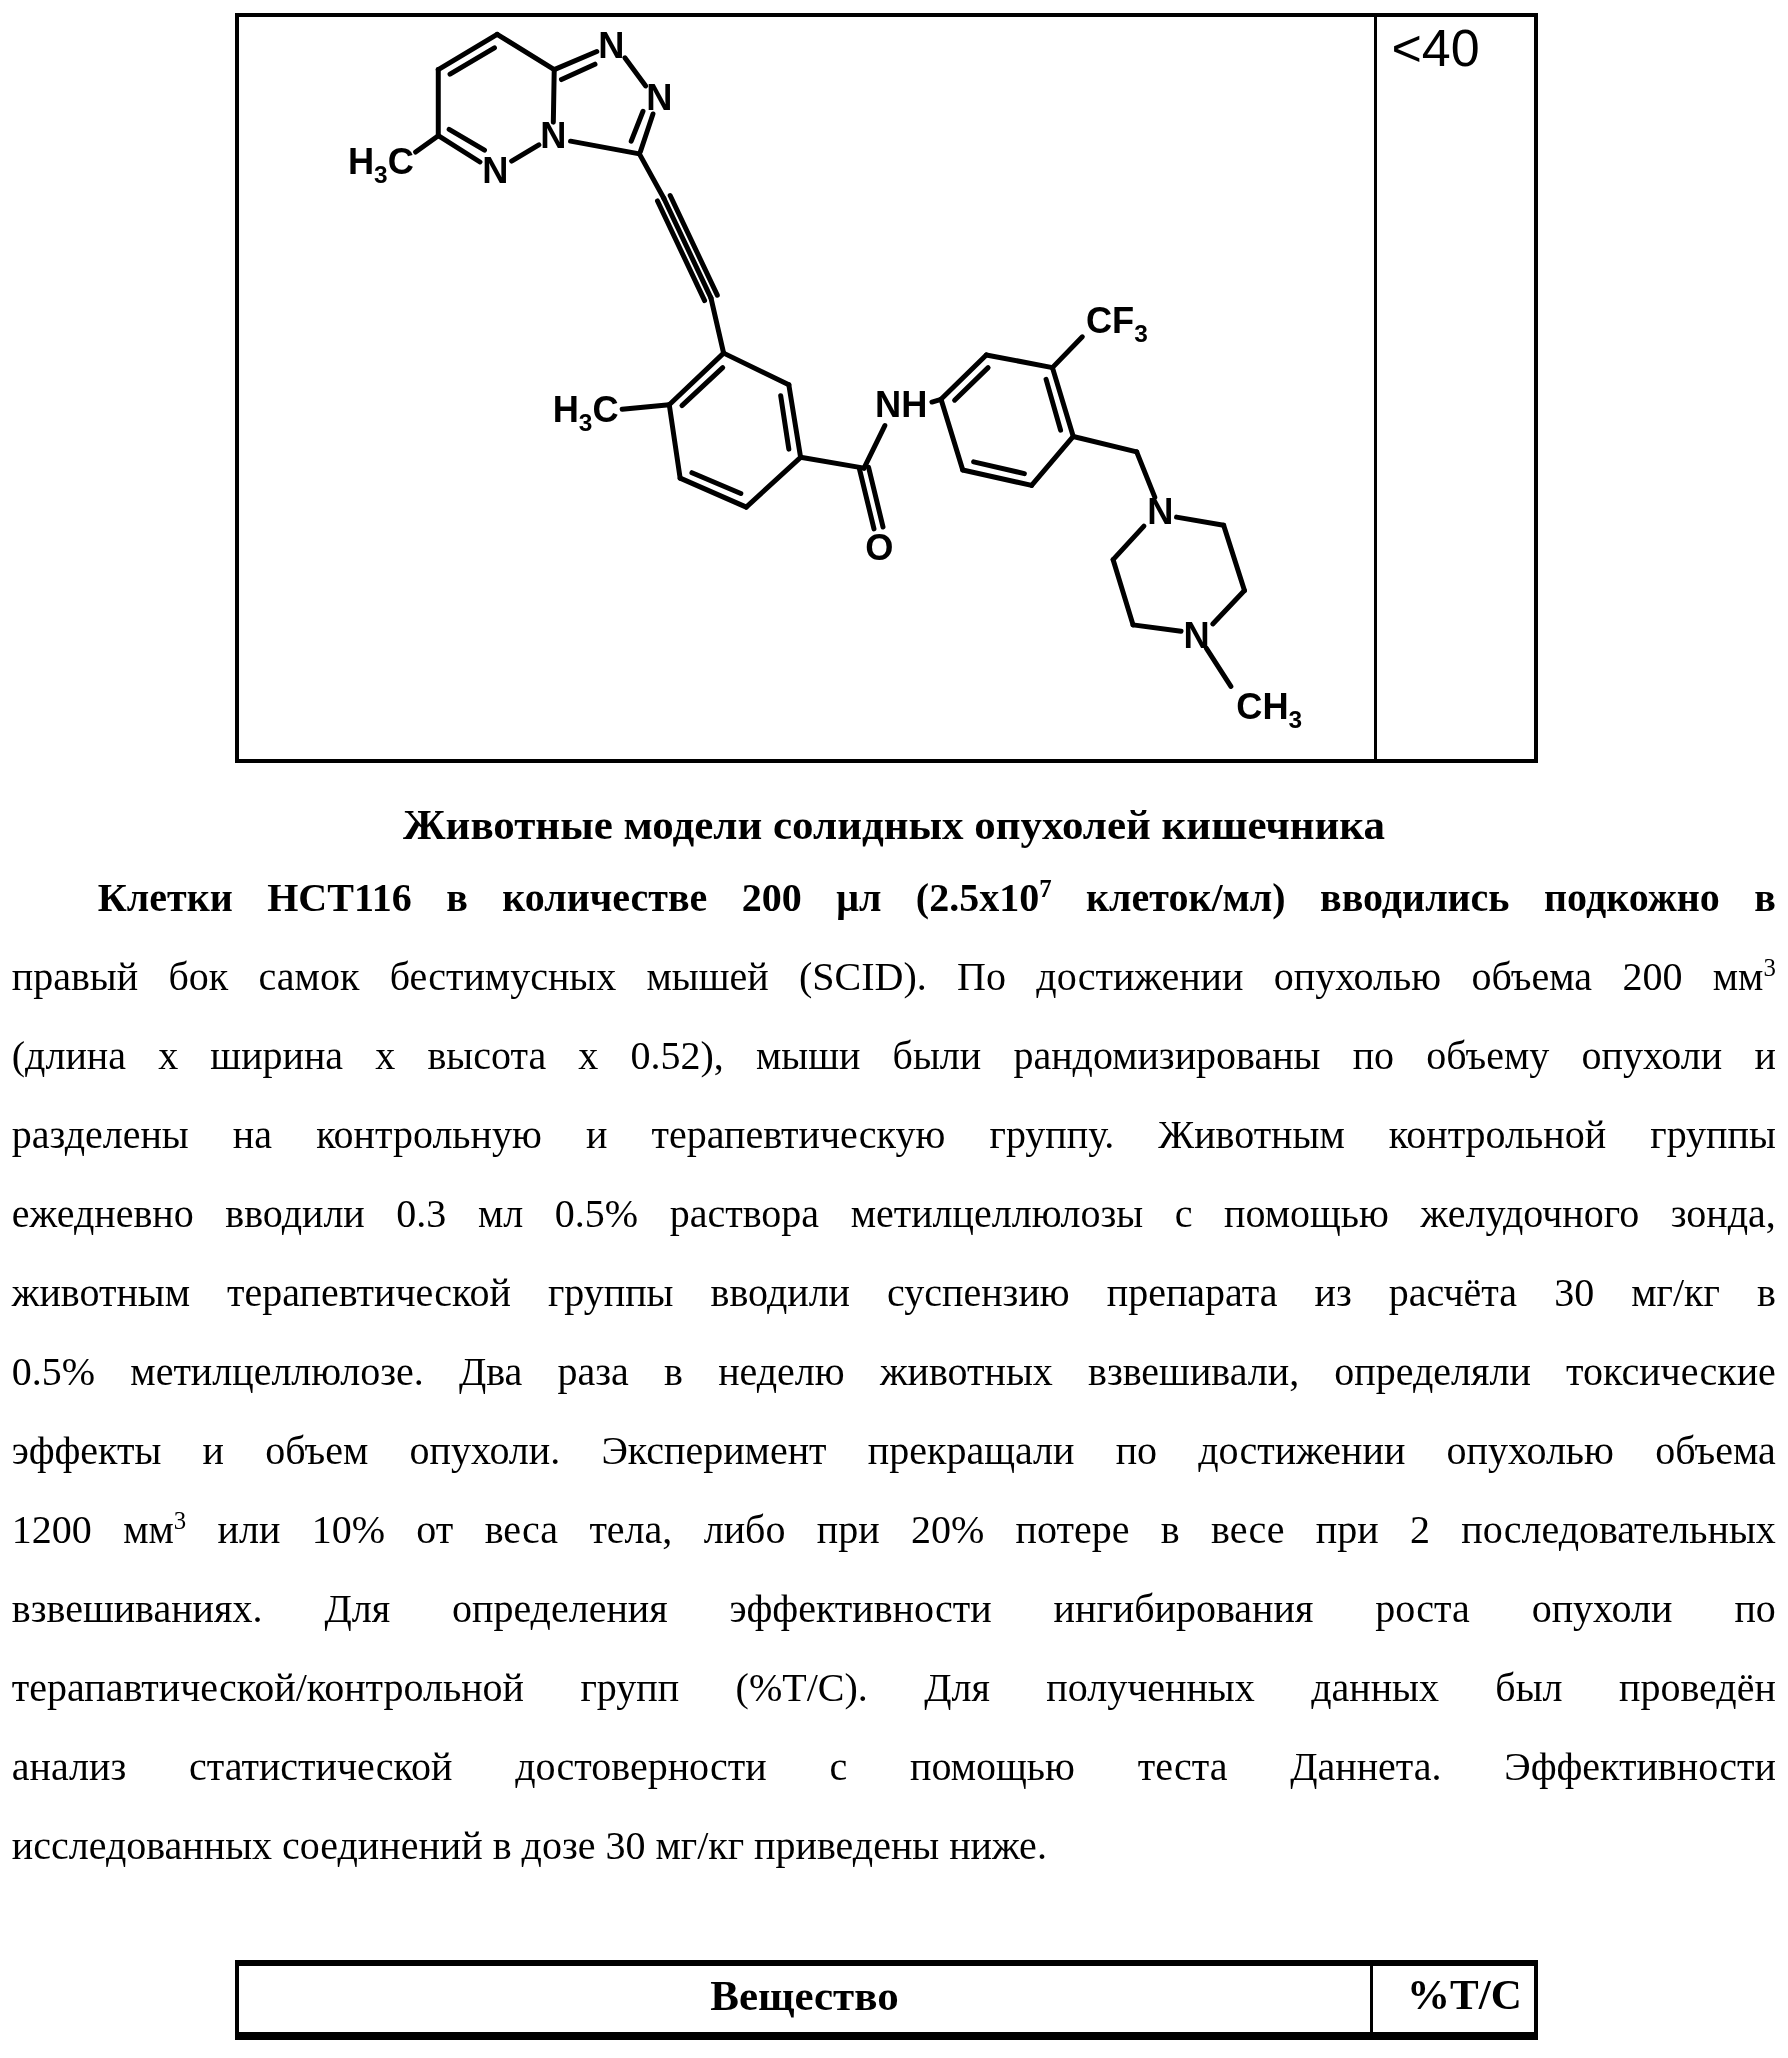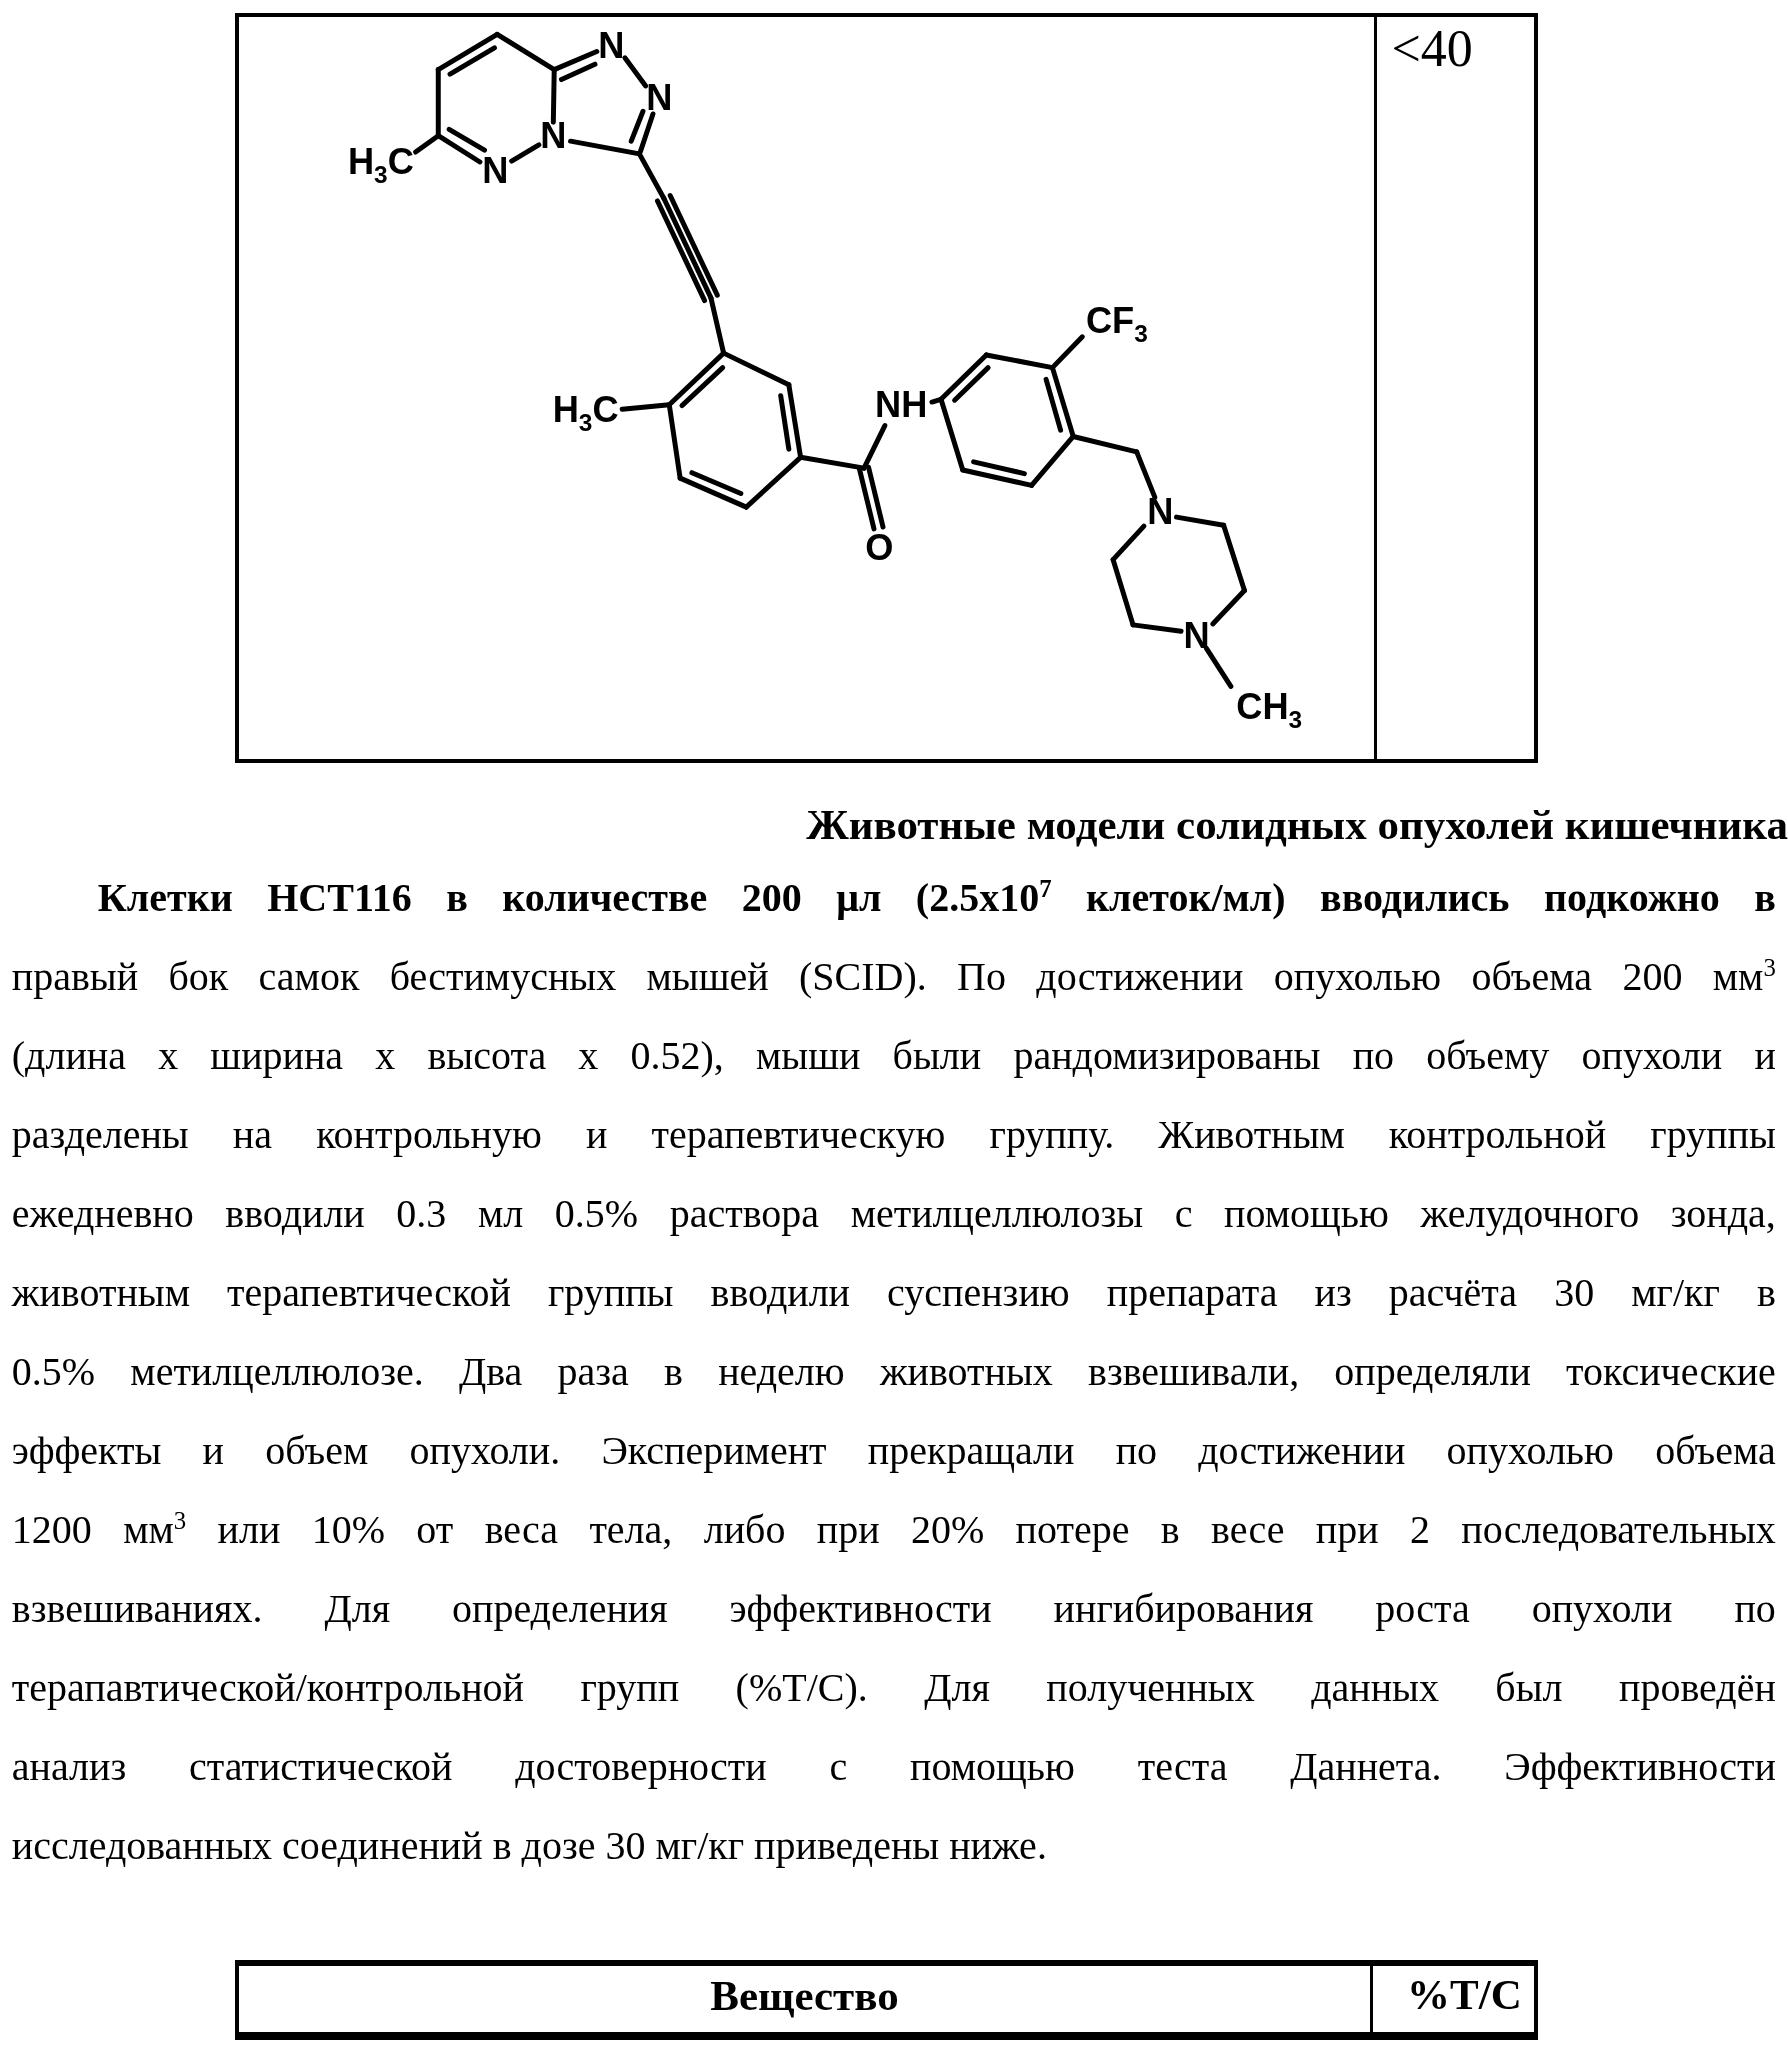--- a/index.html
+++ b/index.html
@@ -27,36 +27,36 @@
     border-right: 3.6px solid #000;
     box-sizing: border-box;
     position: relative;
   }
   .cell-structure svg { display: block; width: 100%; height: 100%; }
   .cell-result {
     flex: 1;
     padding: 3.6px 0 0 14.5px;
     font-size: 52px;
     line-height: 1.1;
-    font-family: Liberation Serif, serif;
+    font-family: Liberation Sans, sans-serif;
   }
   .chem-label {
     font-family: "Liberation Sans", sans-serif;
     font-size: 40px;
     font-weight: bold;
     fill: #000;
     stroke: none;
   }
 
   
   .heading {
     position: absolute;
     left: 0; top: 800px;
     width: 100%;
-    text-align: right;
+    text-align: center;
     font-size: 43px;
     font-weight: bold;
     margin: 0;
   }
 
   
   .paragraph {
     position: absolute;
     left: 11.8px; top: 858px;
     width: 1764px;

